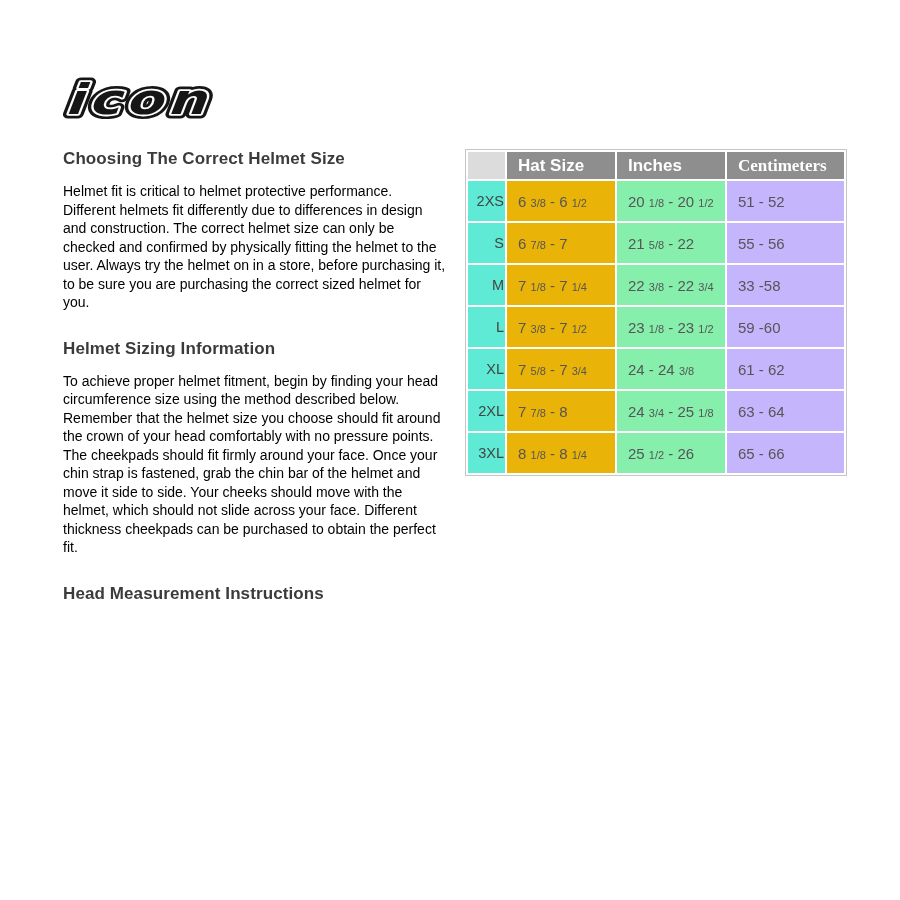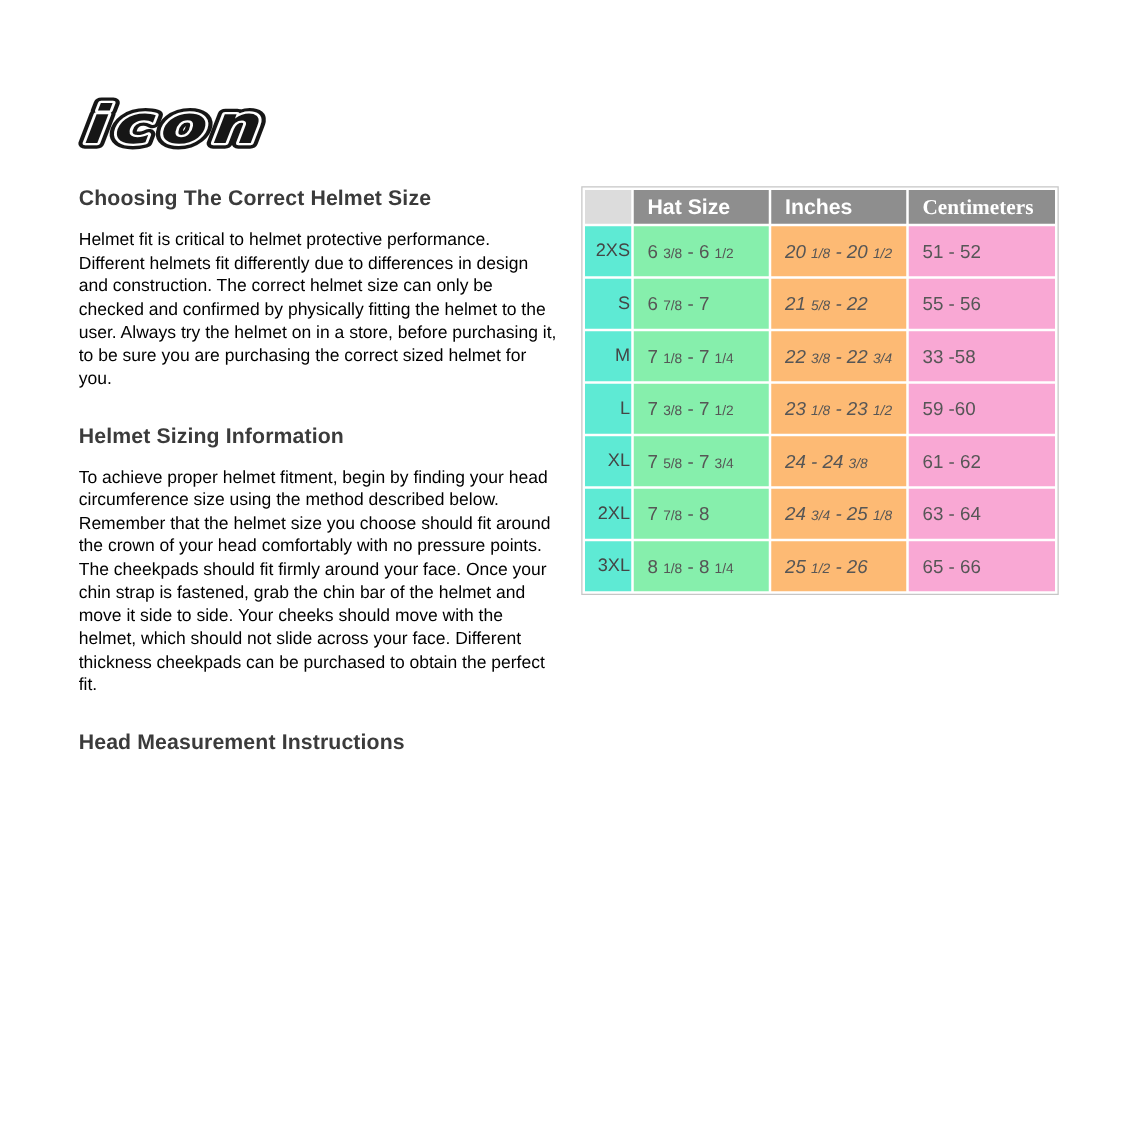--- a/index.html
+++ b/index.html
@@ -57,23 +57,23 @@
   table.size-chart tbody th.size {
     background:#5eead4; color:#454545;
     font-size:14.5px; font-weight:normal; text-align:right;
     width:37px; height:38px;
   }
   table.size-chart tbody td {
     height:38px; padding:0 0 0 11px;
     font-size:15px; color:#565656;
     white-space:nowrap;
   }
-  table.size-chart td.hat { background:#86efac; }
-  table.size-chart td.in  { background:#fdba74;font-style:italic; }
-  table.size-chart td.cm  { background:#f9a8d4; }
+  table.size-chart td.hat { background:#eab308; }
+  table.size-chart td.in  { background:#86efac; }
+  table.size-chart td.cm  { background:#c4b5fd; }
   .frac { font-size:11px; }
 </style>
 </head>
 <body>
 
 <div class="page">
 
   <svg class="logo" width="190" height="50" viewBox="0 0 190 50" aria-hidden="true">
     <g transform="translate(14,0) scale(1.28,1) skewX(-6)">
       <text class="l-outer" x="0" y="38">icon</text>

